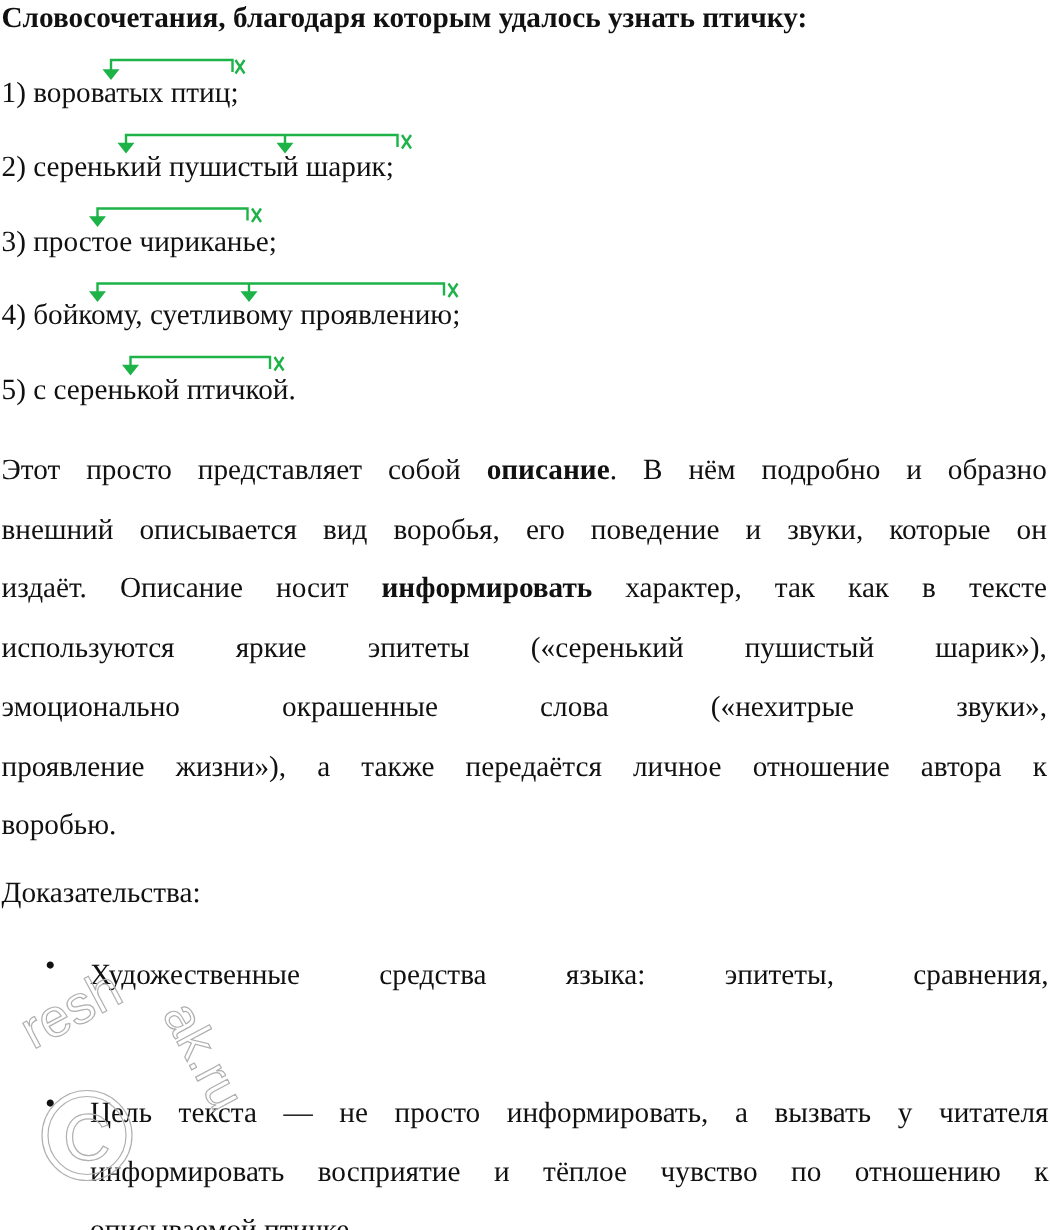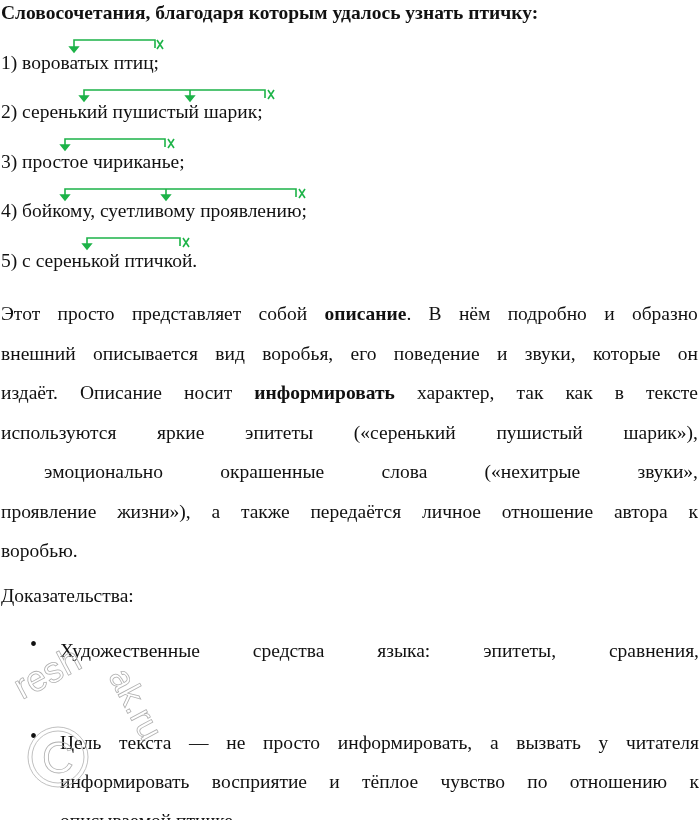--- a/index.html
+++ b/index.html
@@ -107,21 +107,21 @@
       <span>тексте</span>
     </div>
     <div class="jl" style="height: 39.5px; line-height: 39.5px;">
       <span>используются</span>
       <span>яркие</span>
       <span>эпитеты</span>
       <span>(«серенький</span>
       <span>пушистый</span>
       <span>шарик»),</span>
     </div>
-    <div class="jl" style="height: 39.5px; line-height: 39.5px; margin-left: 43px;">
+    <div class="jl" style="height: 39.5px; line-height: 39.5px;">
       <span>эмоционально</span>
       <span>окрашенные</span>
       <span>слова</span>
       <span>(«нехитрые</span>
       <span>звуки»,</span>
     </div>
     <div class="jl" style="height: 39.5px; line-height: 39.5px;">
       <span>проявление</span>
       <span>жизни»),</span>
       <span>а</span>

